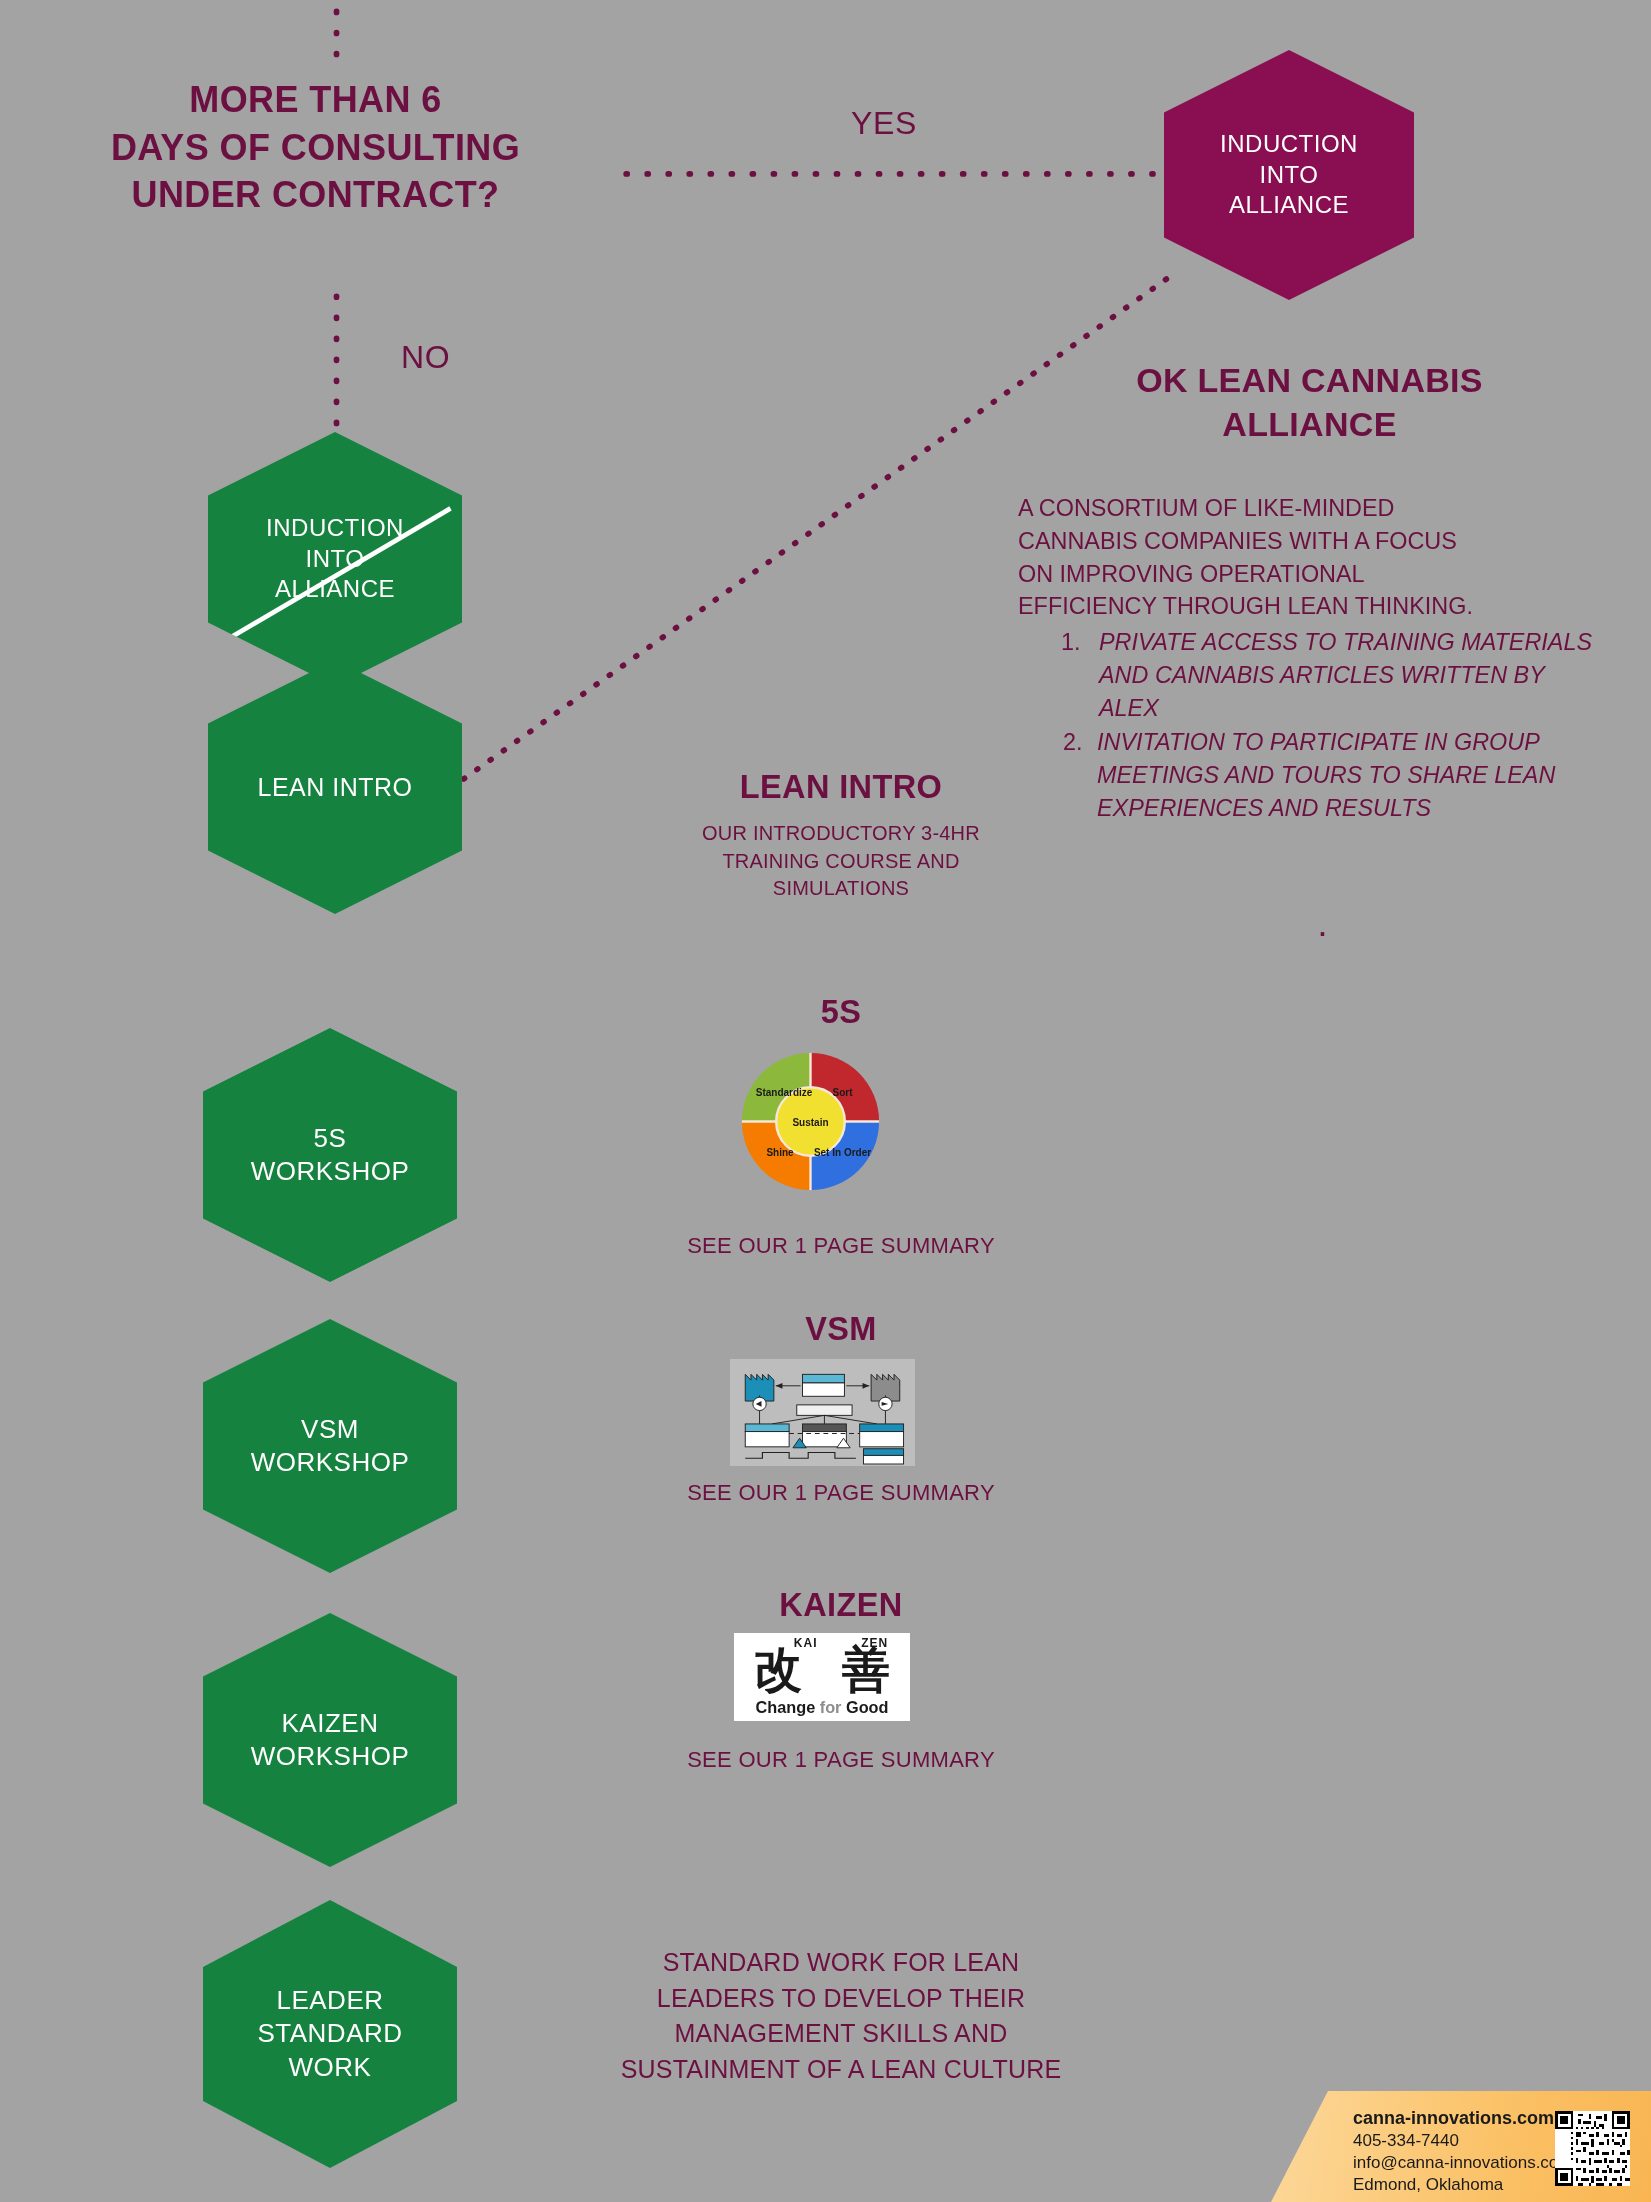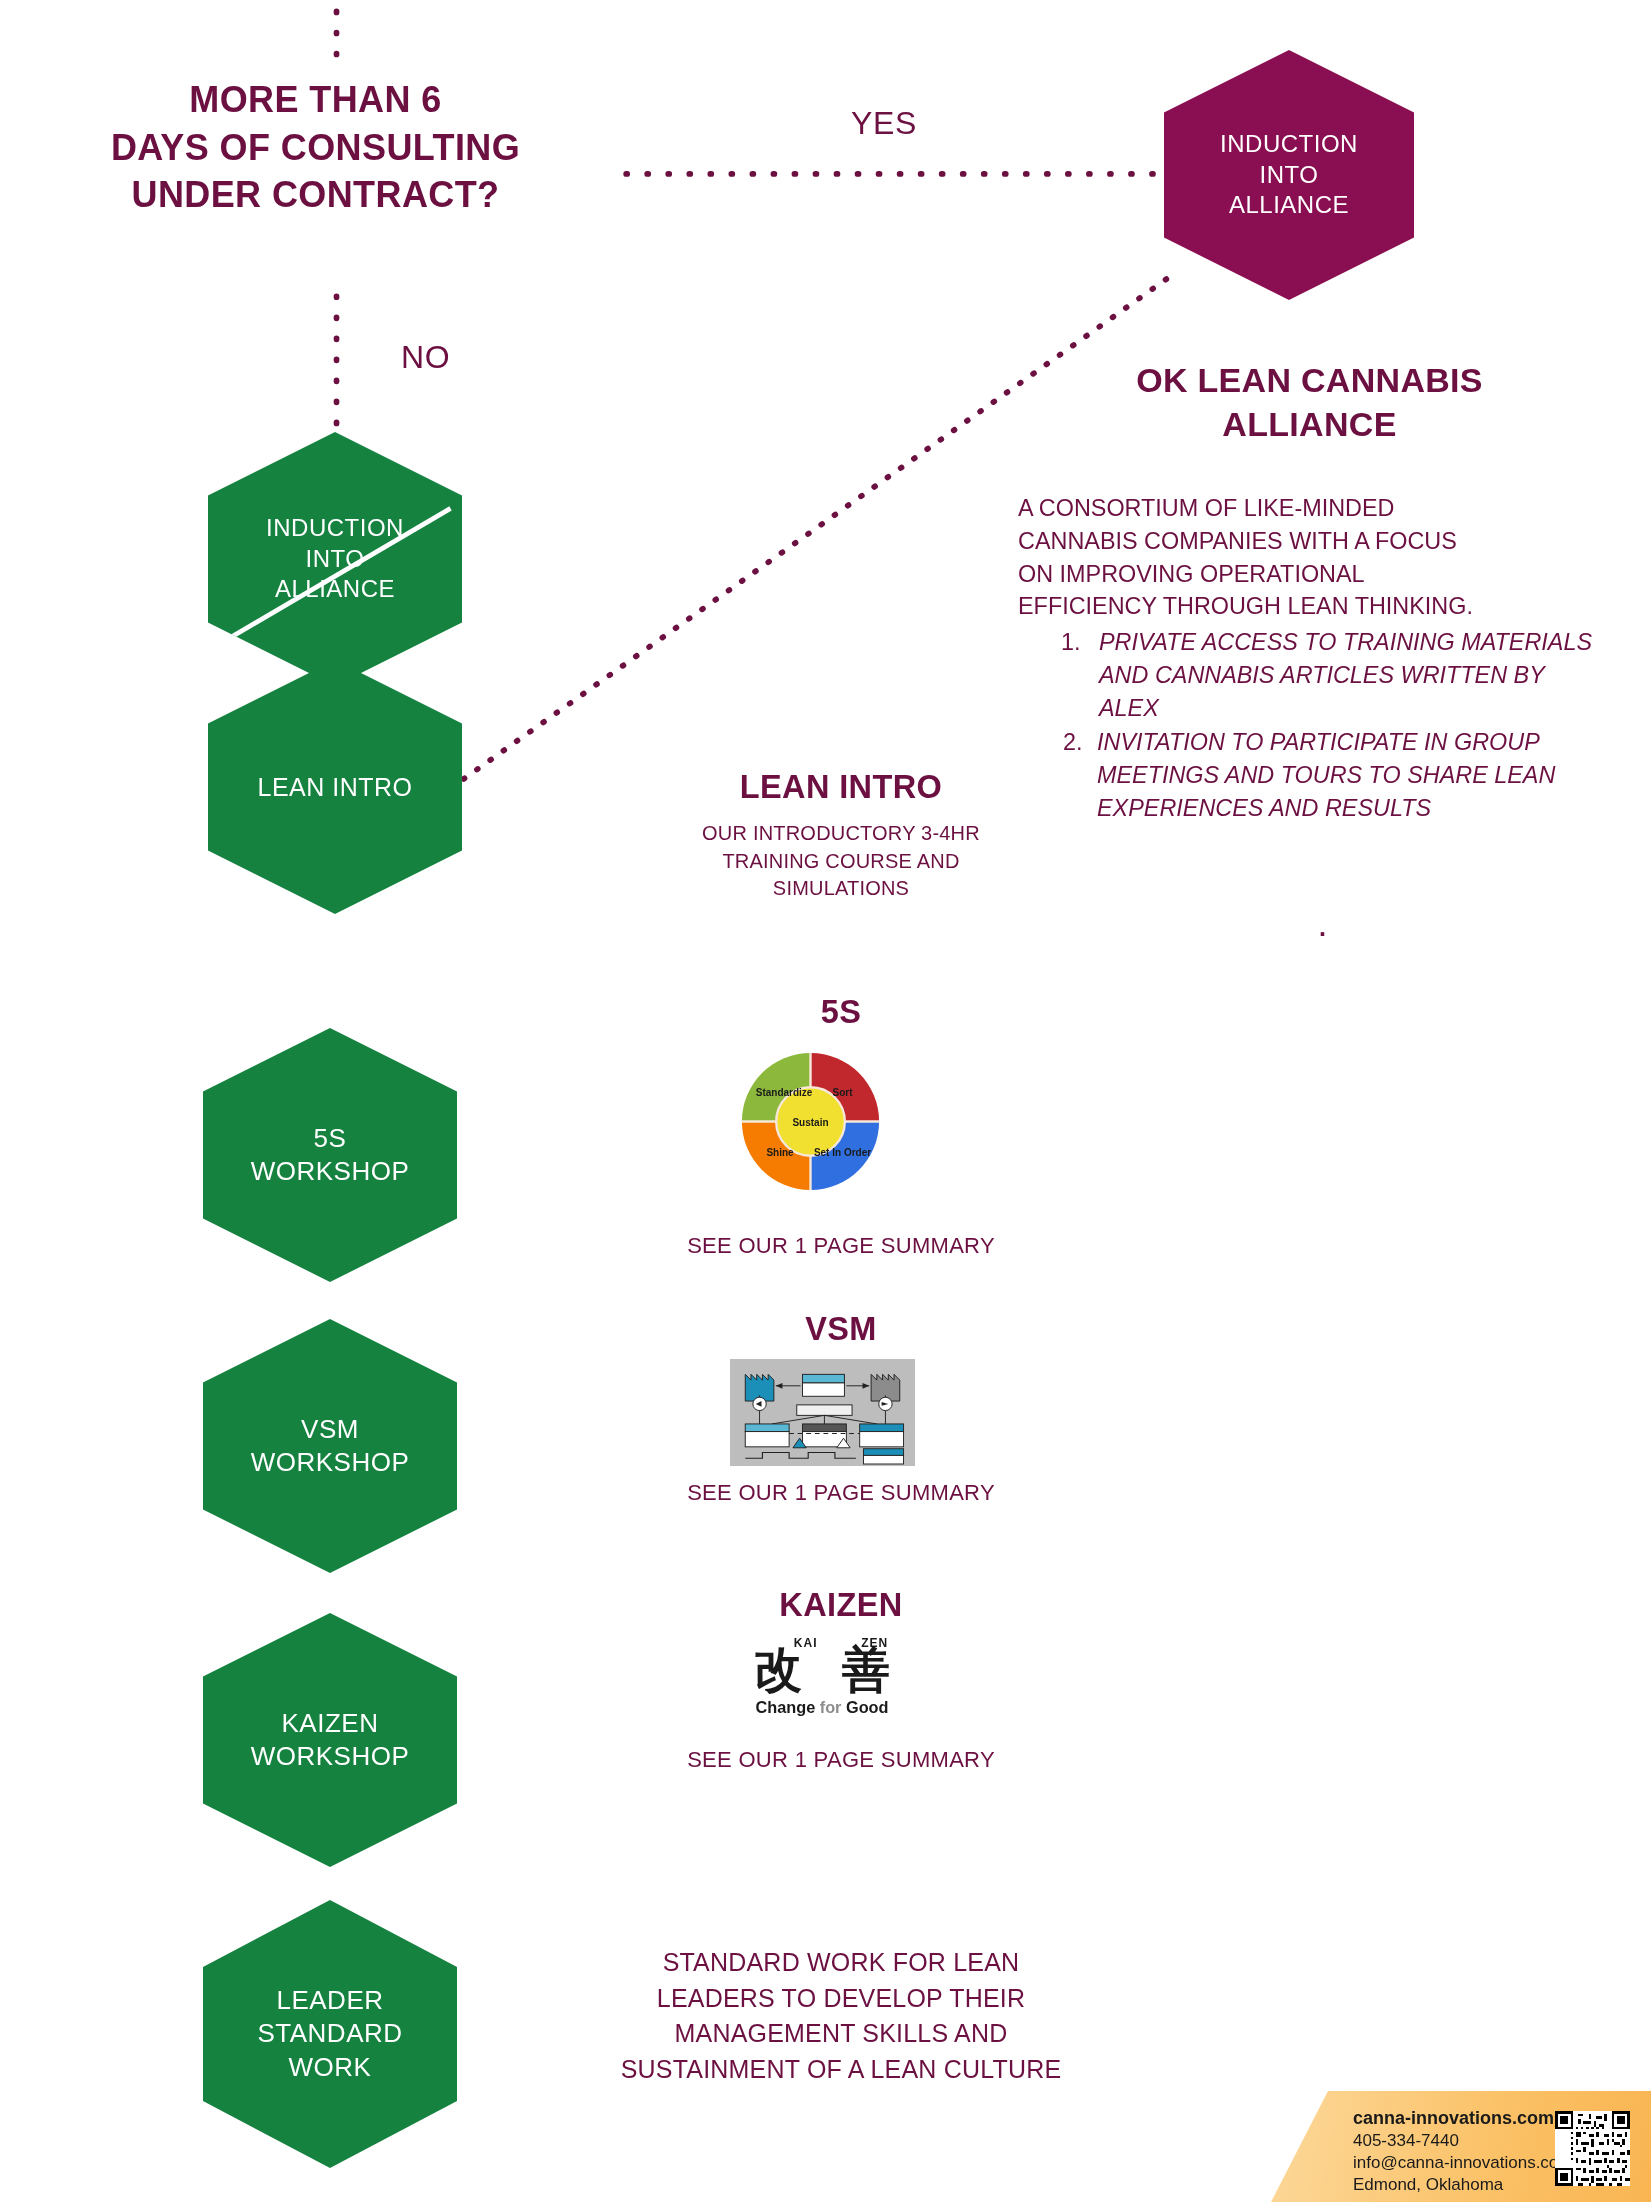--- a/index.html
+++ b/index.html
@@ -8,21 +8,21 @@
     width: 1652px;
     height: 2202px;
     background: #f6e7da;
     font-family: "Liberation Sans", sans-serif;
     overflow: hidden;
   }
   #page {
     position: relative;
     width: 1652px;
     height: 2202px;
-    background: #ffffff;
+    background: #a3a3a3;
   }
 
   
   #connectors {
     position: absolute;
     left: 0; top: 0;
     width: 1652px; height: 2202px;
     pointer-events: none;
   }
 

